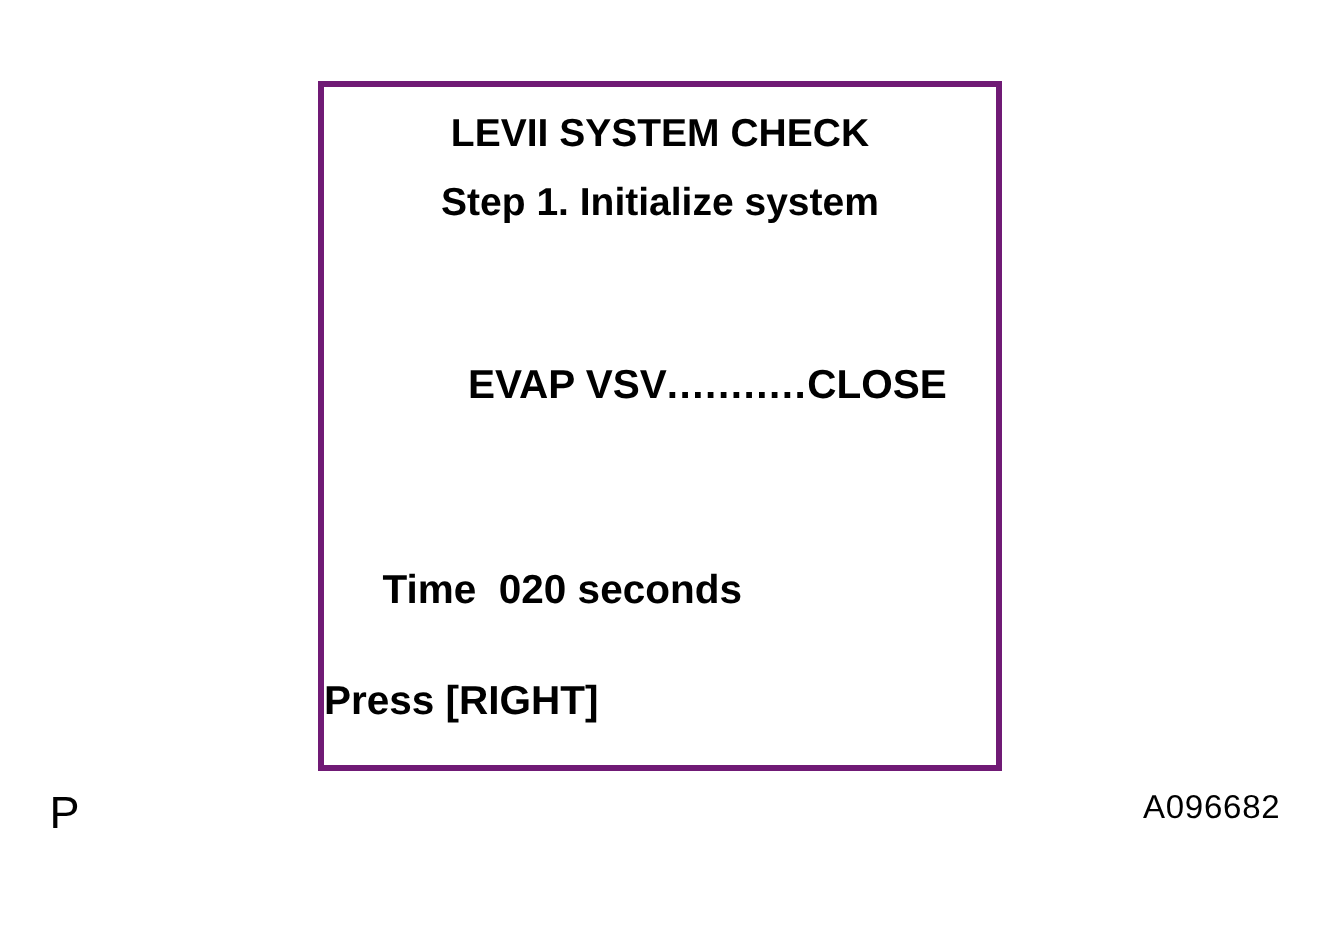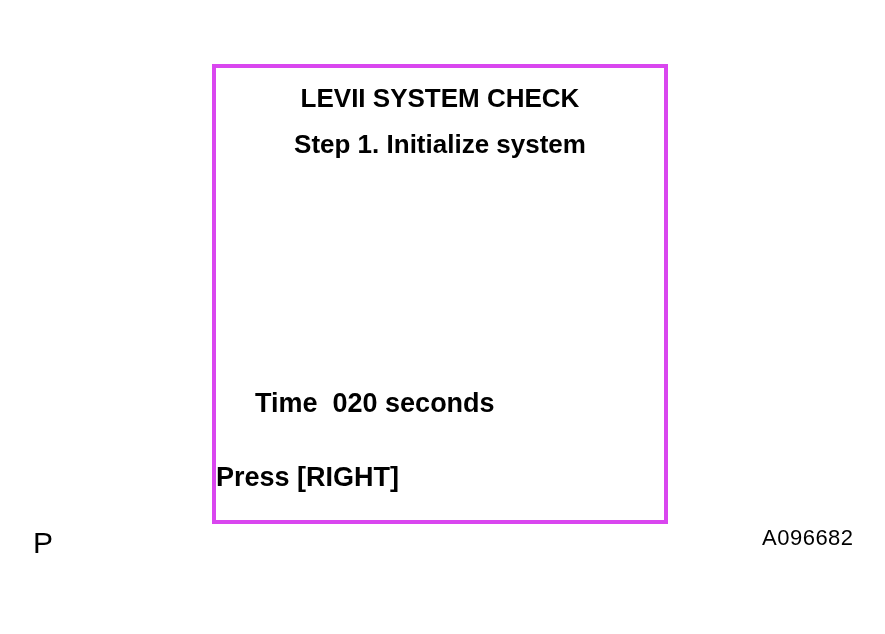--- a/index.html
+++ b/index.html
@@ -16,25 +16,25 @@
     background: #ffffff;
     overflow: hidden;
     font-family: "Liberation Sans", sans-serif;
     color: #000000;
   }
 
   
   #display-panel {
     position: absolute;
     left: 212px;
-    top: 64px;
+    top: 54px;
     width: 456px;
     height: 460px;
     box-sizing: border-box;
-    border: 4px solid #d946ef;
+    border: 4px solid #701a75;
     background: #ffffff;
   }
 
   #display-screen {
     position: absolute;
     left: 0;
     top: 0;
     right: 0;
     bottom: 0;
   }
@@ -108,20 +108,23 @@
 
 <div id="page">
 
   <div id="display-panel">
     <div id="display-screen">
 
       <div class="screen-title" id="title-line-1">LEVII SYSTEM CHECK</div>
 
       <div class="screen-title" id="title-line-2">Step 1. Initialize system</div>
 
+      <div class="readout-line" id="line-evap-vsv">
+        <span>EVAP VSV</span><span class="dot-leader">...........</span><span>CLOSE</span>
+      </div>
 
 
 
 
       <div class="readout-line" id="line-time">Time  020 seconds</div>
 
       <div id="prompt-line">Press [RIGHT]</div>
 
     </div>
   </div>

